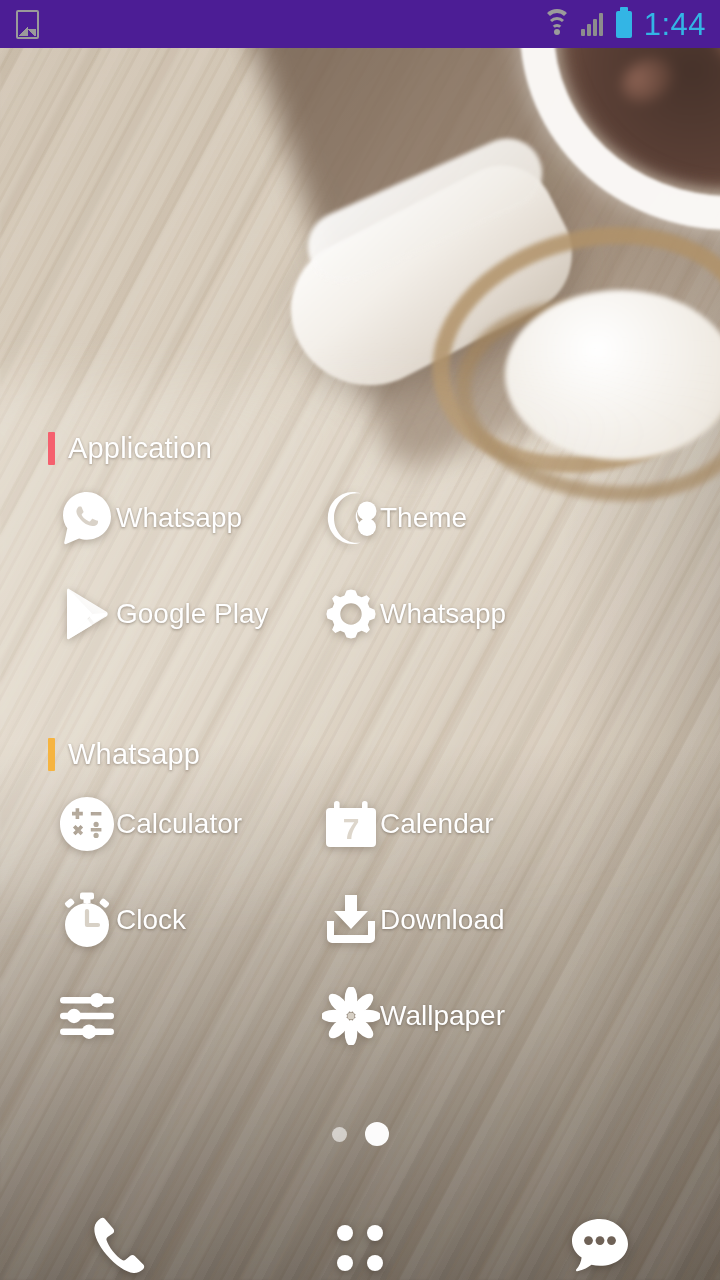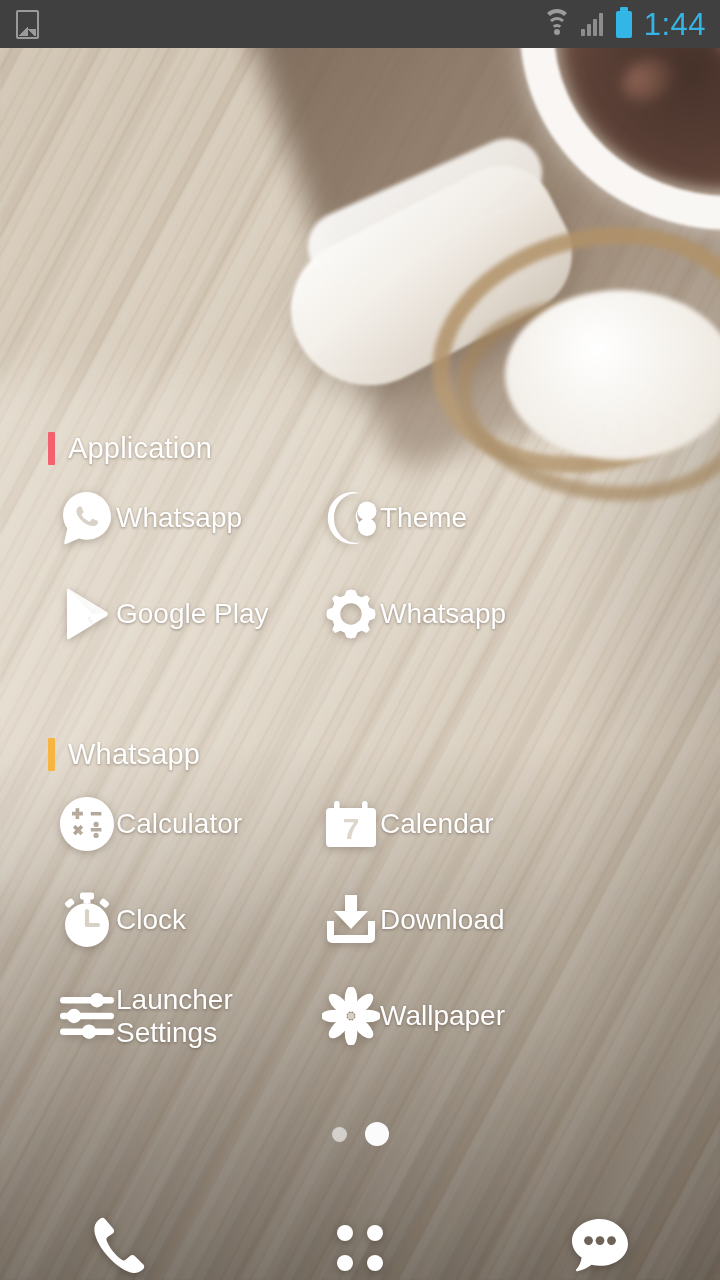--- a/index.html
+++ b/index.html
@@ -149,21 +149,21 @@
     position:absolute; left:-60px; top:380px;
     width:900px; height:520px;
     background:linear-gradient(118deg, rgba(255,252,246,0.30), rgba(255,252,246,0.04) 60%, rgba(255,255,255,0) 100%);
     filter:blur(26px);
   }
 
   
   #statusbar {
     position:absolute; top:0; left:0;
     width:720px; height:48px;
-    background:#404040;
+    background:#4c1d95;
     display:flex; align-items:center;
     padding:0 14px 0 16px;
     z-index:40;
     text-align:center;
   }
   #sb-left { display:flex; align-items:center; gap:8px; }
   #sb-right { margin-left:auto; display:flex; align-items:center; gap:9px; }
   .photo-icon {
     width:23px; height:29px;
     border:2px solid #9a9a9a;
@@ -460,21 +460,20 @@
           <span class="icon-wrap">
             <svg viewBox="0 0 58 58" width="58" height="58">
               <rect x="2" y="10" width="54" height="6.5" rx="3.25" fill="#fff"></rect>
               <circle cx="39" cy="13.2" r="7.2" fill="#fff"></circle>
               <rect x="2" y="25.7" width="54" height="6.5" rx="3.25" fill="#fff"></rect>
               <circle cx="16" cy="29" r="7.2" fill="#fff"></circle>
               <rect x="2" y="41.5" width="54" height="6.5" rx="3.25" fill="#fff"></rect>
               <circle cx="31" cy="44.7" r="7.2" fill="#fff"></circle>
             </svg>
           </span>
-          <span class="app-label">Launcher Settings</span>
         </div>
 
         <div class="app">
           <span class="icon-wrap">
             <svg viewBox="0 0 58 58" width="58" height="58">
               <g fill="#fff">
                 <ellipse cx="29" cy="12" rx="6.3" ry="13" transform="rotate(0 29 12)"></ellipse>
                 <ellipse cx="29" cy="12" rx="6.3" ry="13" transform="rotate(45 29 29)"></ellipse>
                 <ellipse cx="29" cy="12" rx="6.3" ry="13" transform="rotate(90 29 29)"></ellipse>
                 <ellipse cx="29" cy="12" rx="6.3" ry="13" transform="rotate(135 29 29)"></ellipse>

